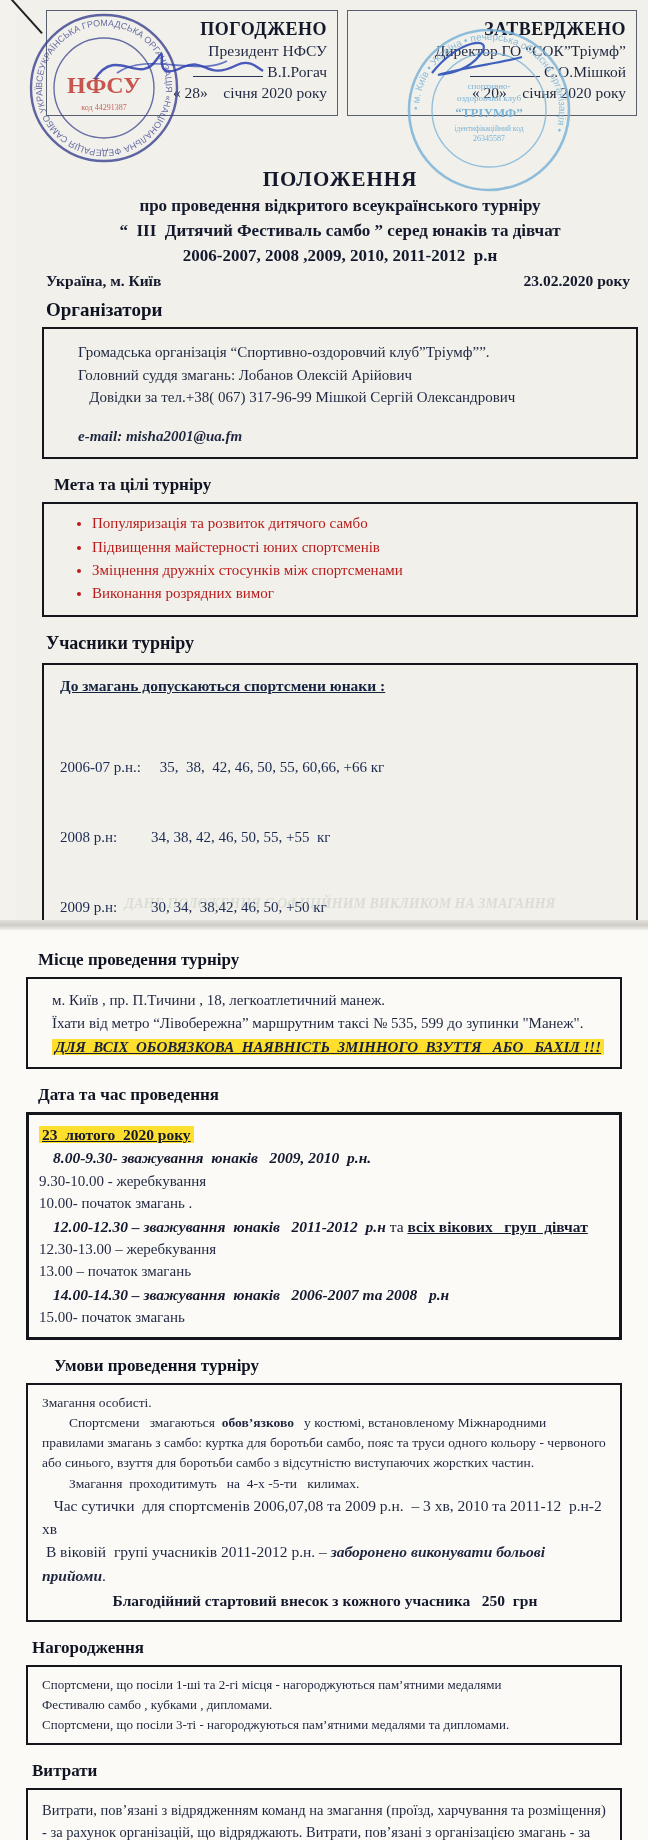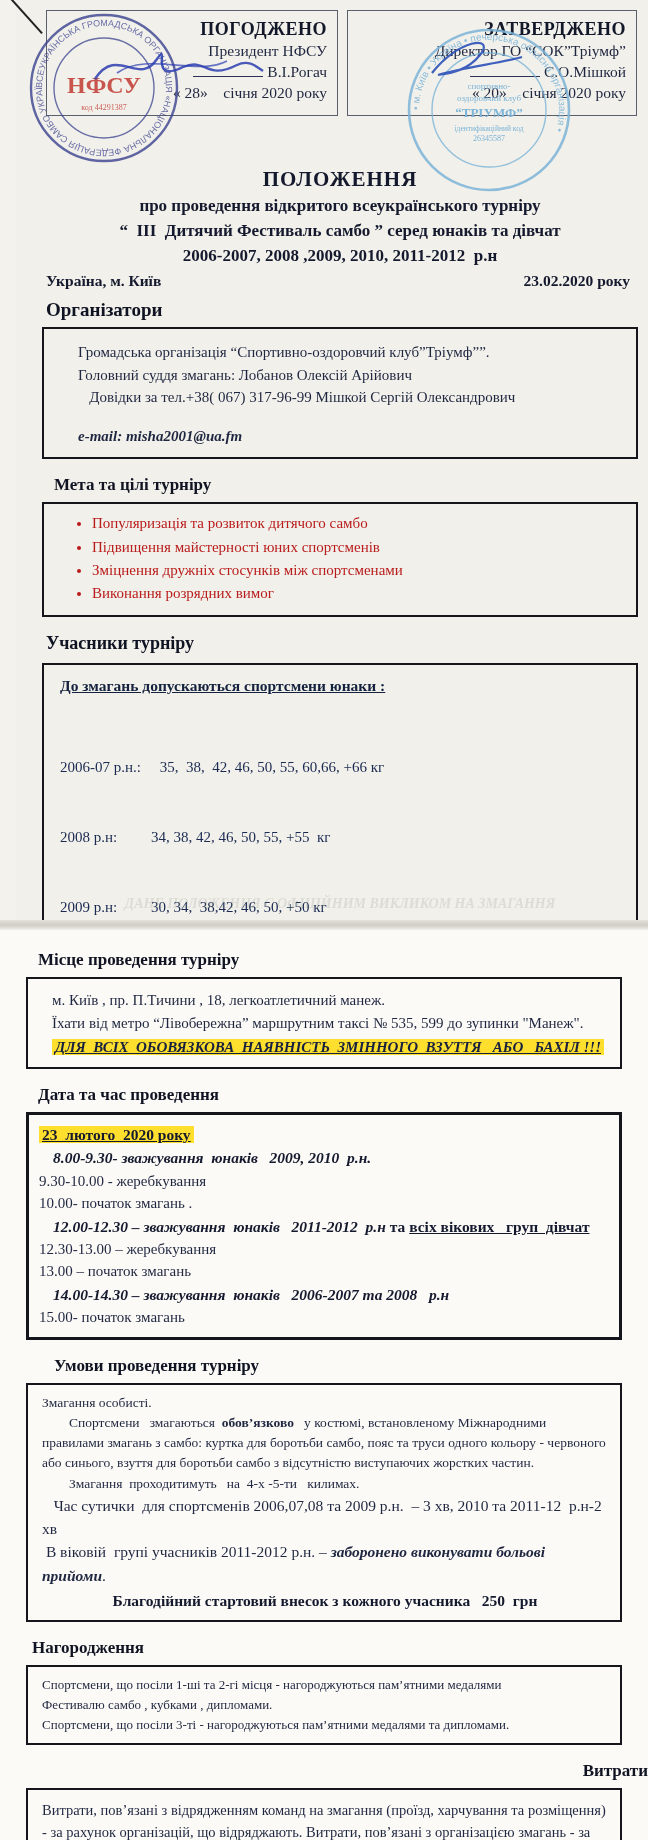--- a/index.html
+++ b/index.html
@@ -73,21 +73,21 @@
   
   .box-venue { padding:10px 14px 8px 24px; font-size:15px; line-height:1.55; }
   .hl { background:#ffdf2e; padding:0 3px; }
   .venue-warn { font-weight:bold; font-style:italic; text-decoration:underline; font-size:15px; color:#17203c; }
 
   .box-sched { padding:8px 10px 8px 10px; font-size:15px; line-height:1.5; border-width:3px; }
   .sch-center { }
   .sch-date { font-weight:bold; text-decoration:underline; font-size:15.5px; color:#14192e; }
   .sch-bold { font-weight:bold; font-style:italic; font-size:15.5px; margin-left:14px; color:#14192e; }
   .sch-underline { font-weight:bold; text-decoration:underline; font-style:normal; }
-  .sch-ta { font-weight:bold; font-style:normal; }
+  .sch-ta { font-weight:normal; font-style:normal; }
 
   .box-cond { padding:8px 12px 8px 14px; font-size:13.5px; line-height:1.5; }
   .cond-big { font-size:15.5px; }
   .cond-bolditalic { font-weight:bold; font-style:italic; }
   .cond-fee { font-weight:bold; font-size:15.5px; text-align:center; margin-top:2px; color:#14192e; }
 
   .box-awards { padding:8px 12px 8px 14px; font-size:13px; line-height:1.55; }
   .box-exp { padding:10px 12px 8px 14px; font-size:14.5px; line-height:1.5; }
 </style>
 </head>
@@ -231,20 +231,20 @@
       <div class="cond-fee pre">Благодійний стартовий внесок з кожного учасника   250  грн</div>
     </div>
 
     <h2 class="sec-h h-std" style="margin-left:32px;">Нагородження</h2>
     <div class="box box-awards">
       <div>Спортсмени, що посіли 1-ші  та 2-гі  місця - нагороджуються  пам’ятними  медалями</div>
       <div>Фестивалю  самбо , кубками   , дипломами.</div>
       <div>Спортсмени, що посіли   3-ті   - нагороджуються пам’ятними   медалями  та  дипломами.</div>
     </div>
 
-    <h2 class="sec-h h-std" style="margin-left:32px;text-align:right;">Витрати</h2>
+    <h2 class="sec-h h-std" style="margin-left:32px;">Витрати</h2>
     <div class="box box-exp">
       <div>Витрати, пов’язані з відрядженням команд на змагання (проїзд, харчування та розміщення) - за рахунок організацій, що відряджають. Витрати, пов’язані з організацією змагань  - за рахунок громадської організації ”Спортивно-оздоровчий  клуб ”Тріумф” та залучених  коштів.</div>
     </div>
 
   </div>
 
 </div>
 
 </body></html>

